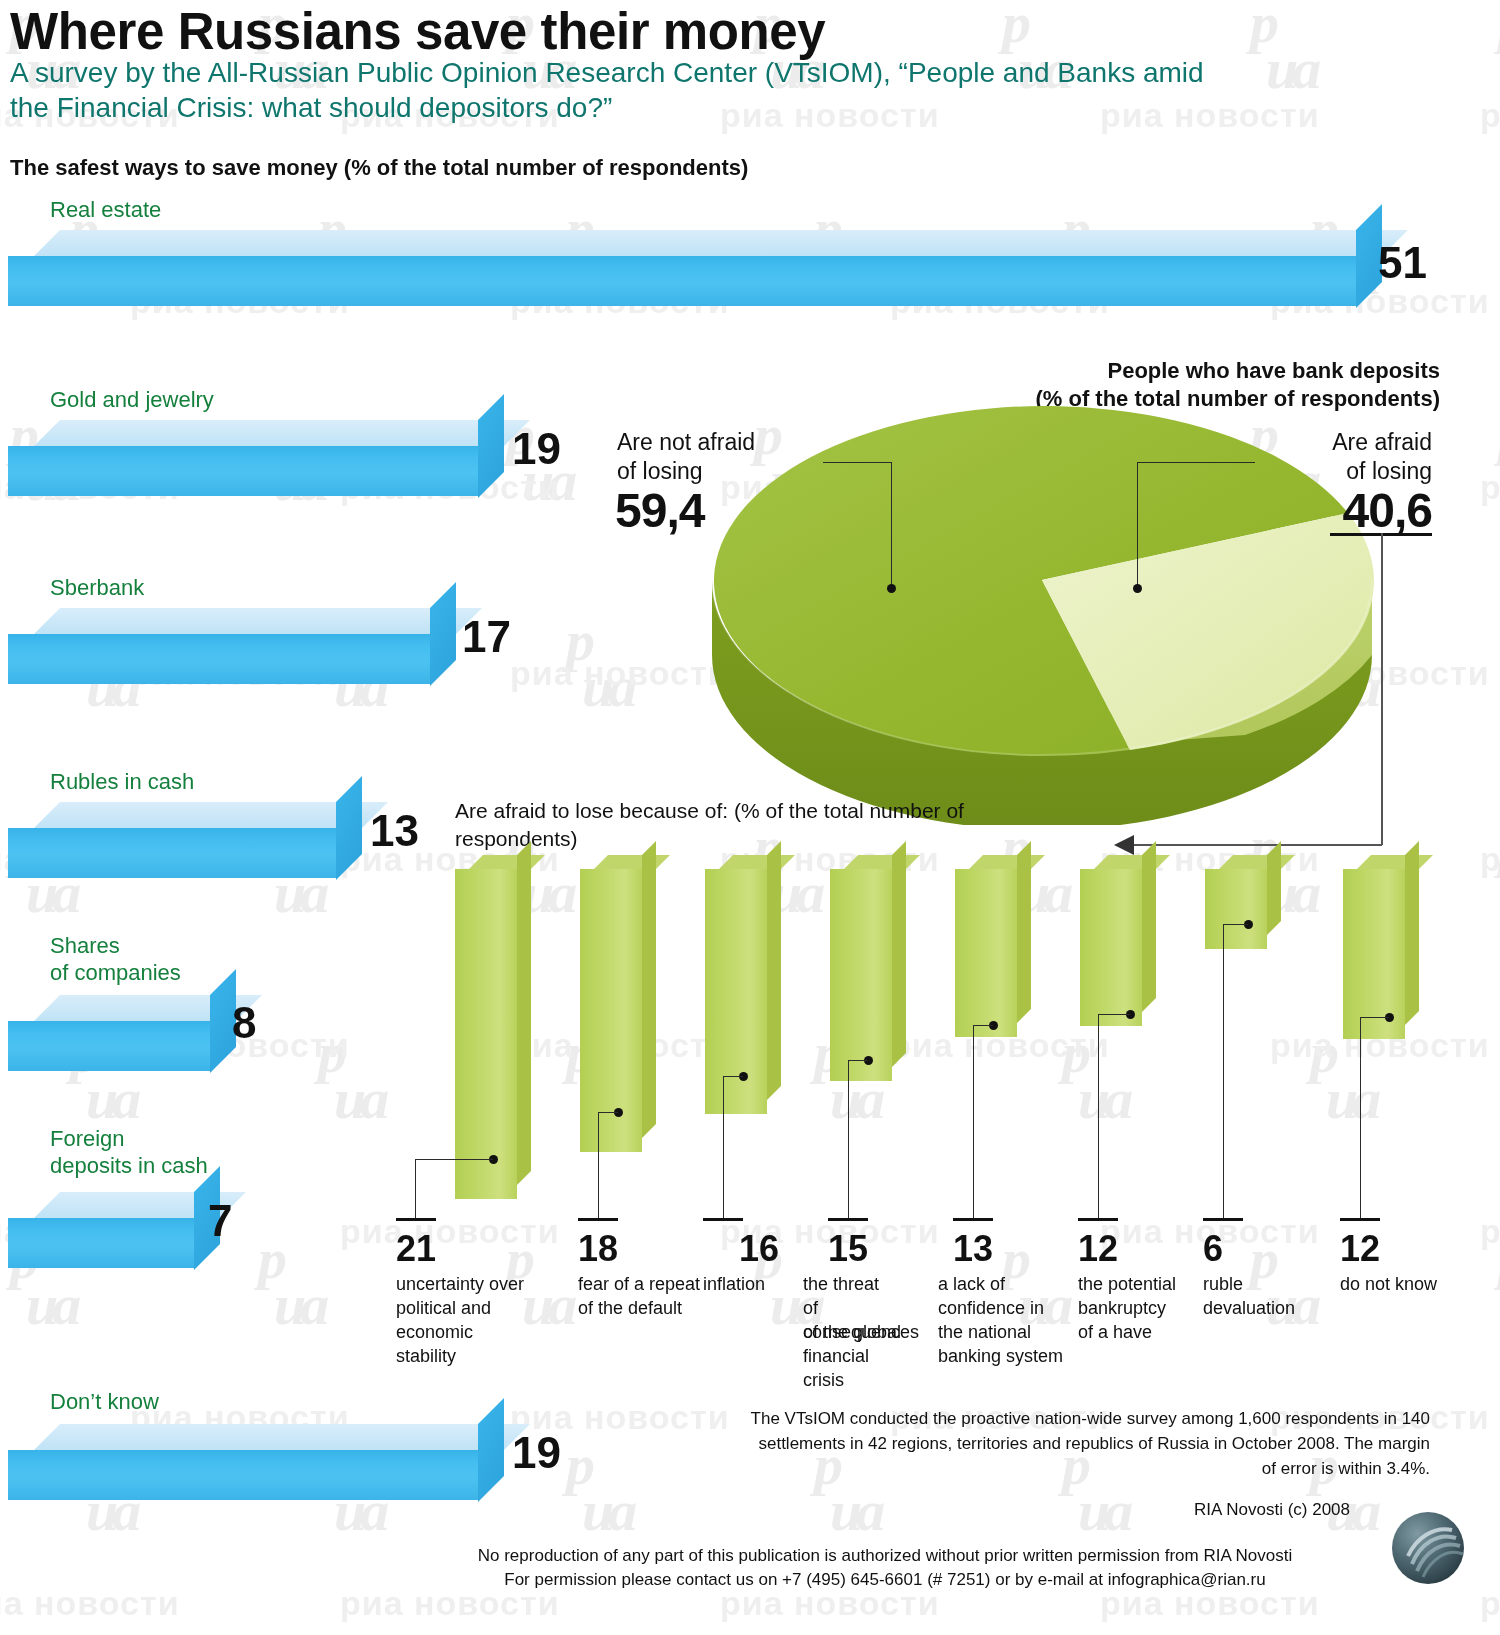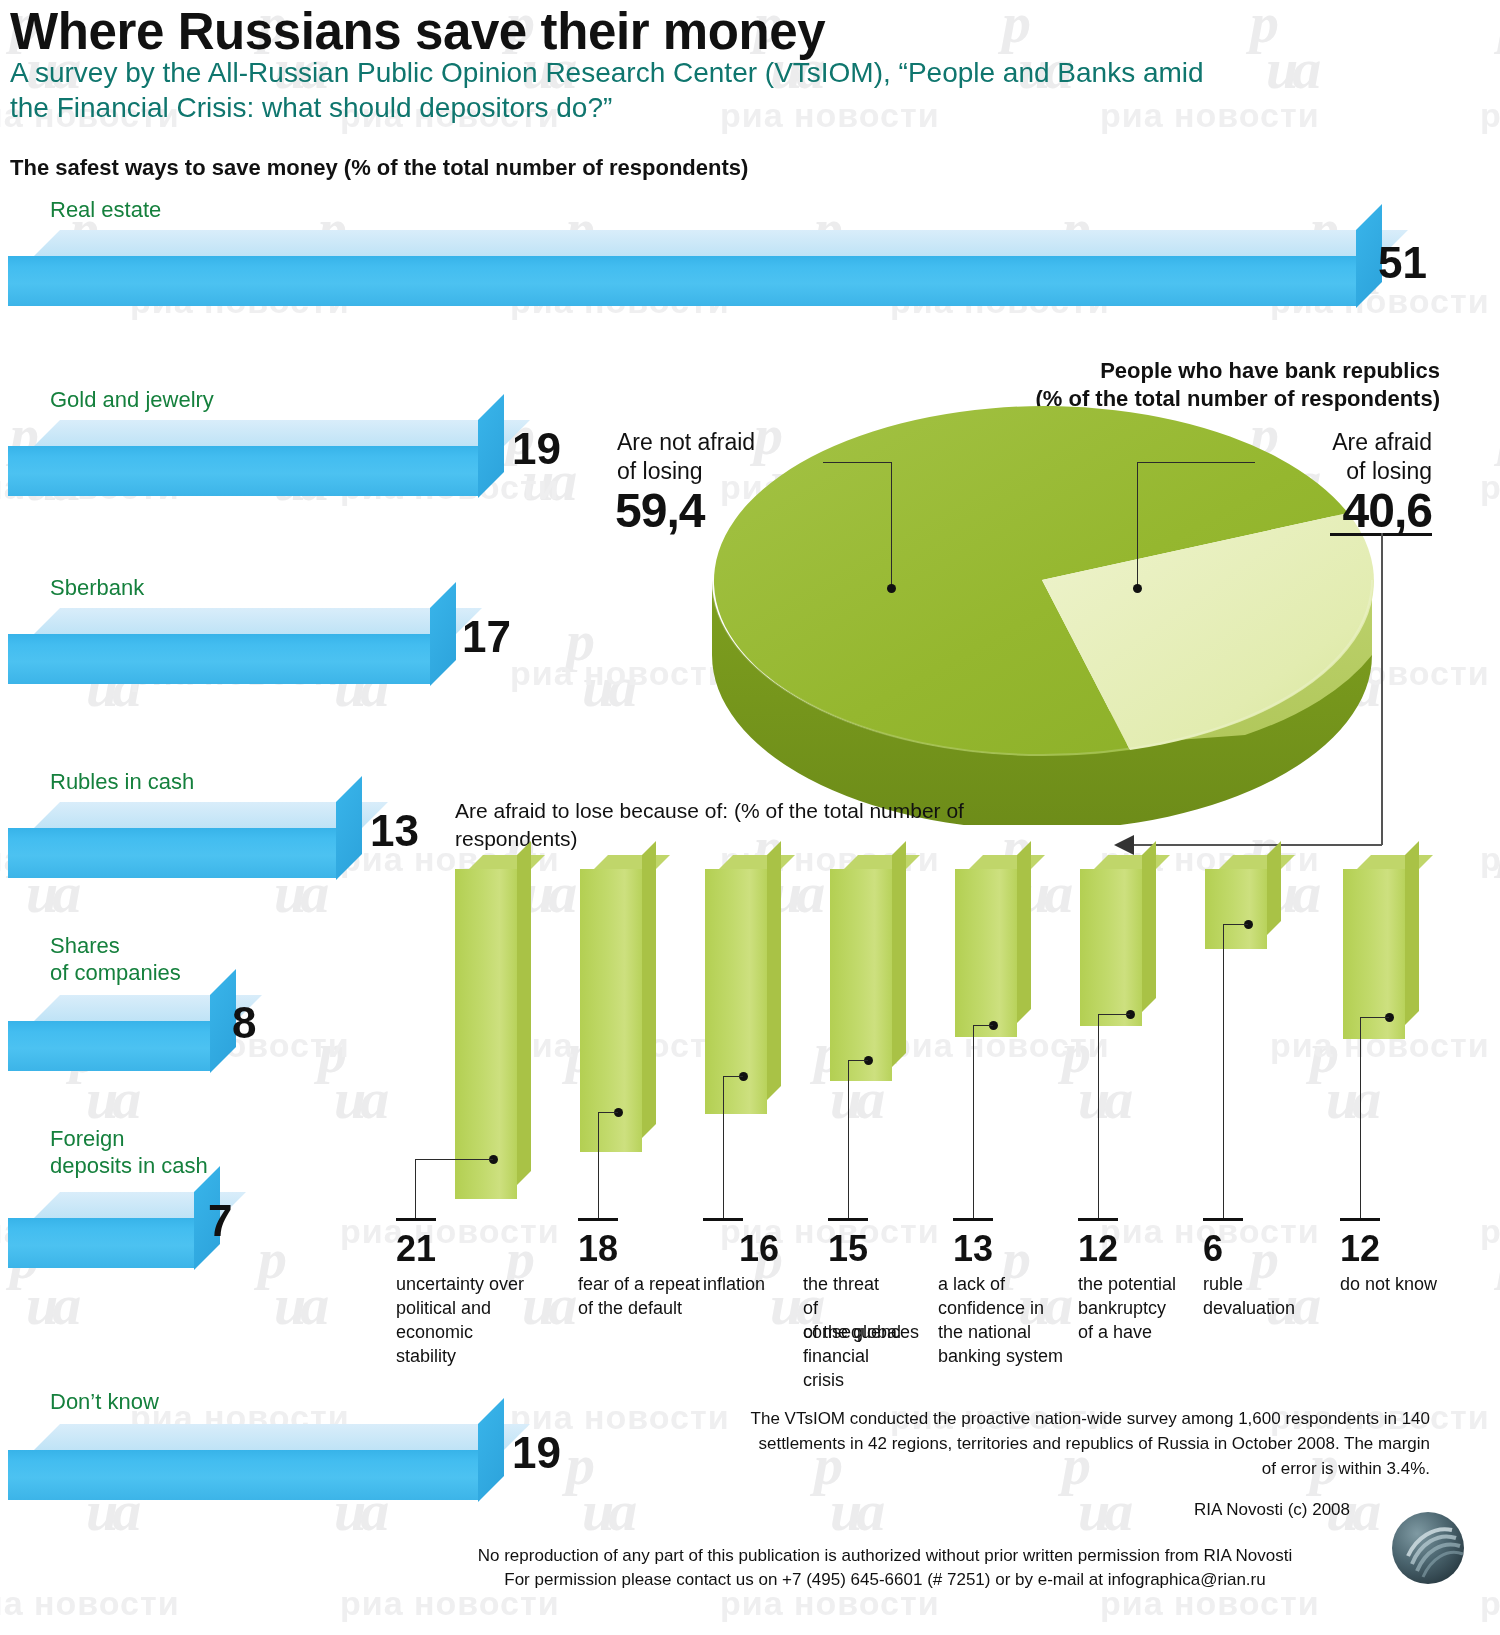--- a/index.html
+++ b/index.html
@@ -438,21 +438,21 @@
     <div class="bar-val" style="left:208px;top:1196px;">7</div>
 
     <div class="bar-label" style="left:50px;top:1388px;">Don’t know</div>
     <div class="bar3d" style="left:8px;top:1424px;width:540px;height:100px;">
       <div class="top" style="width:470px;"></div>
       <div class="side" style="left:470px;height:78px;"></div>
       <div class="front" style="width:470px;"></div>
     </div>
     <div class="bar-val" style="left:512px;top:1428px;">19</div>
 
-    <div class="section-h" style="left:960px;top:358px;width:480px;text-align:right;">People who have bank republics</div>
+    <div class="section-h" style="left:960px;top:358px;width:480px;text-align:right;">People who have bank deposits</div>
     <div class="section-h" style="left:960px;top:386px;width:480px;text-align:right;">(% of the total number of respondents)</div>
 
     <svg width="800" height="420" viewBox="0 0 800 420" style="position:absolute;left:690px;top:405px;">
       <defs>
         <linearGradient id="gdark" x1="0" y1="0" x2="1" y2="1">
           <stop offset="0%" stop-color="#a4c346"></stop>
           <stop offset="55%" stop-color="#95b72f"></stop>
           <stop offset="100%" stop-color="#8aae27"></stop>
         </linearGradient>
         <linearGradient id="gdarkside" x1="0" y1="0" x2="0" y2="1">

